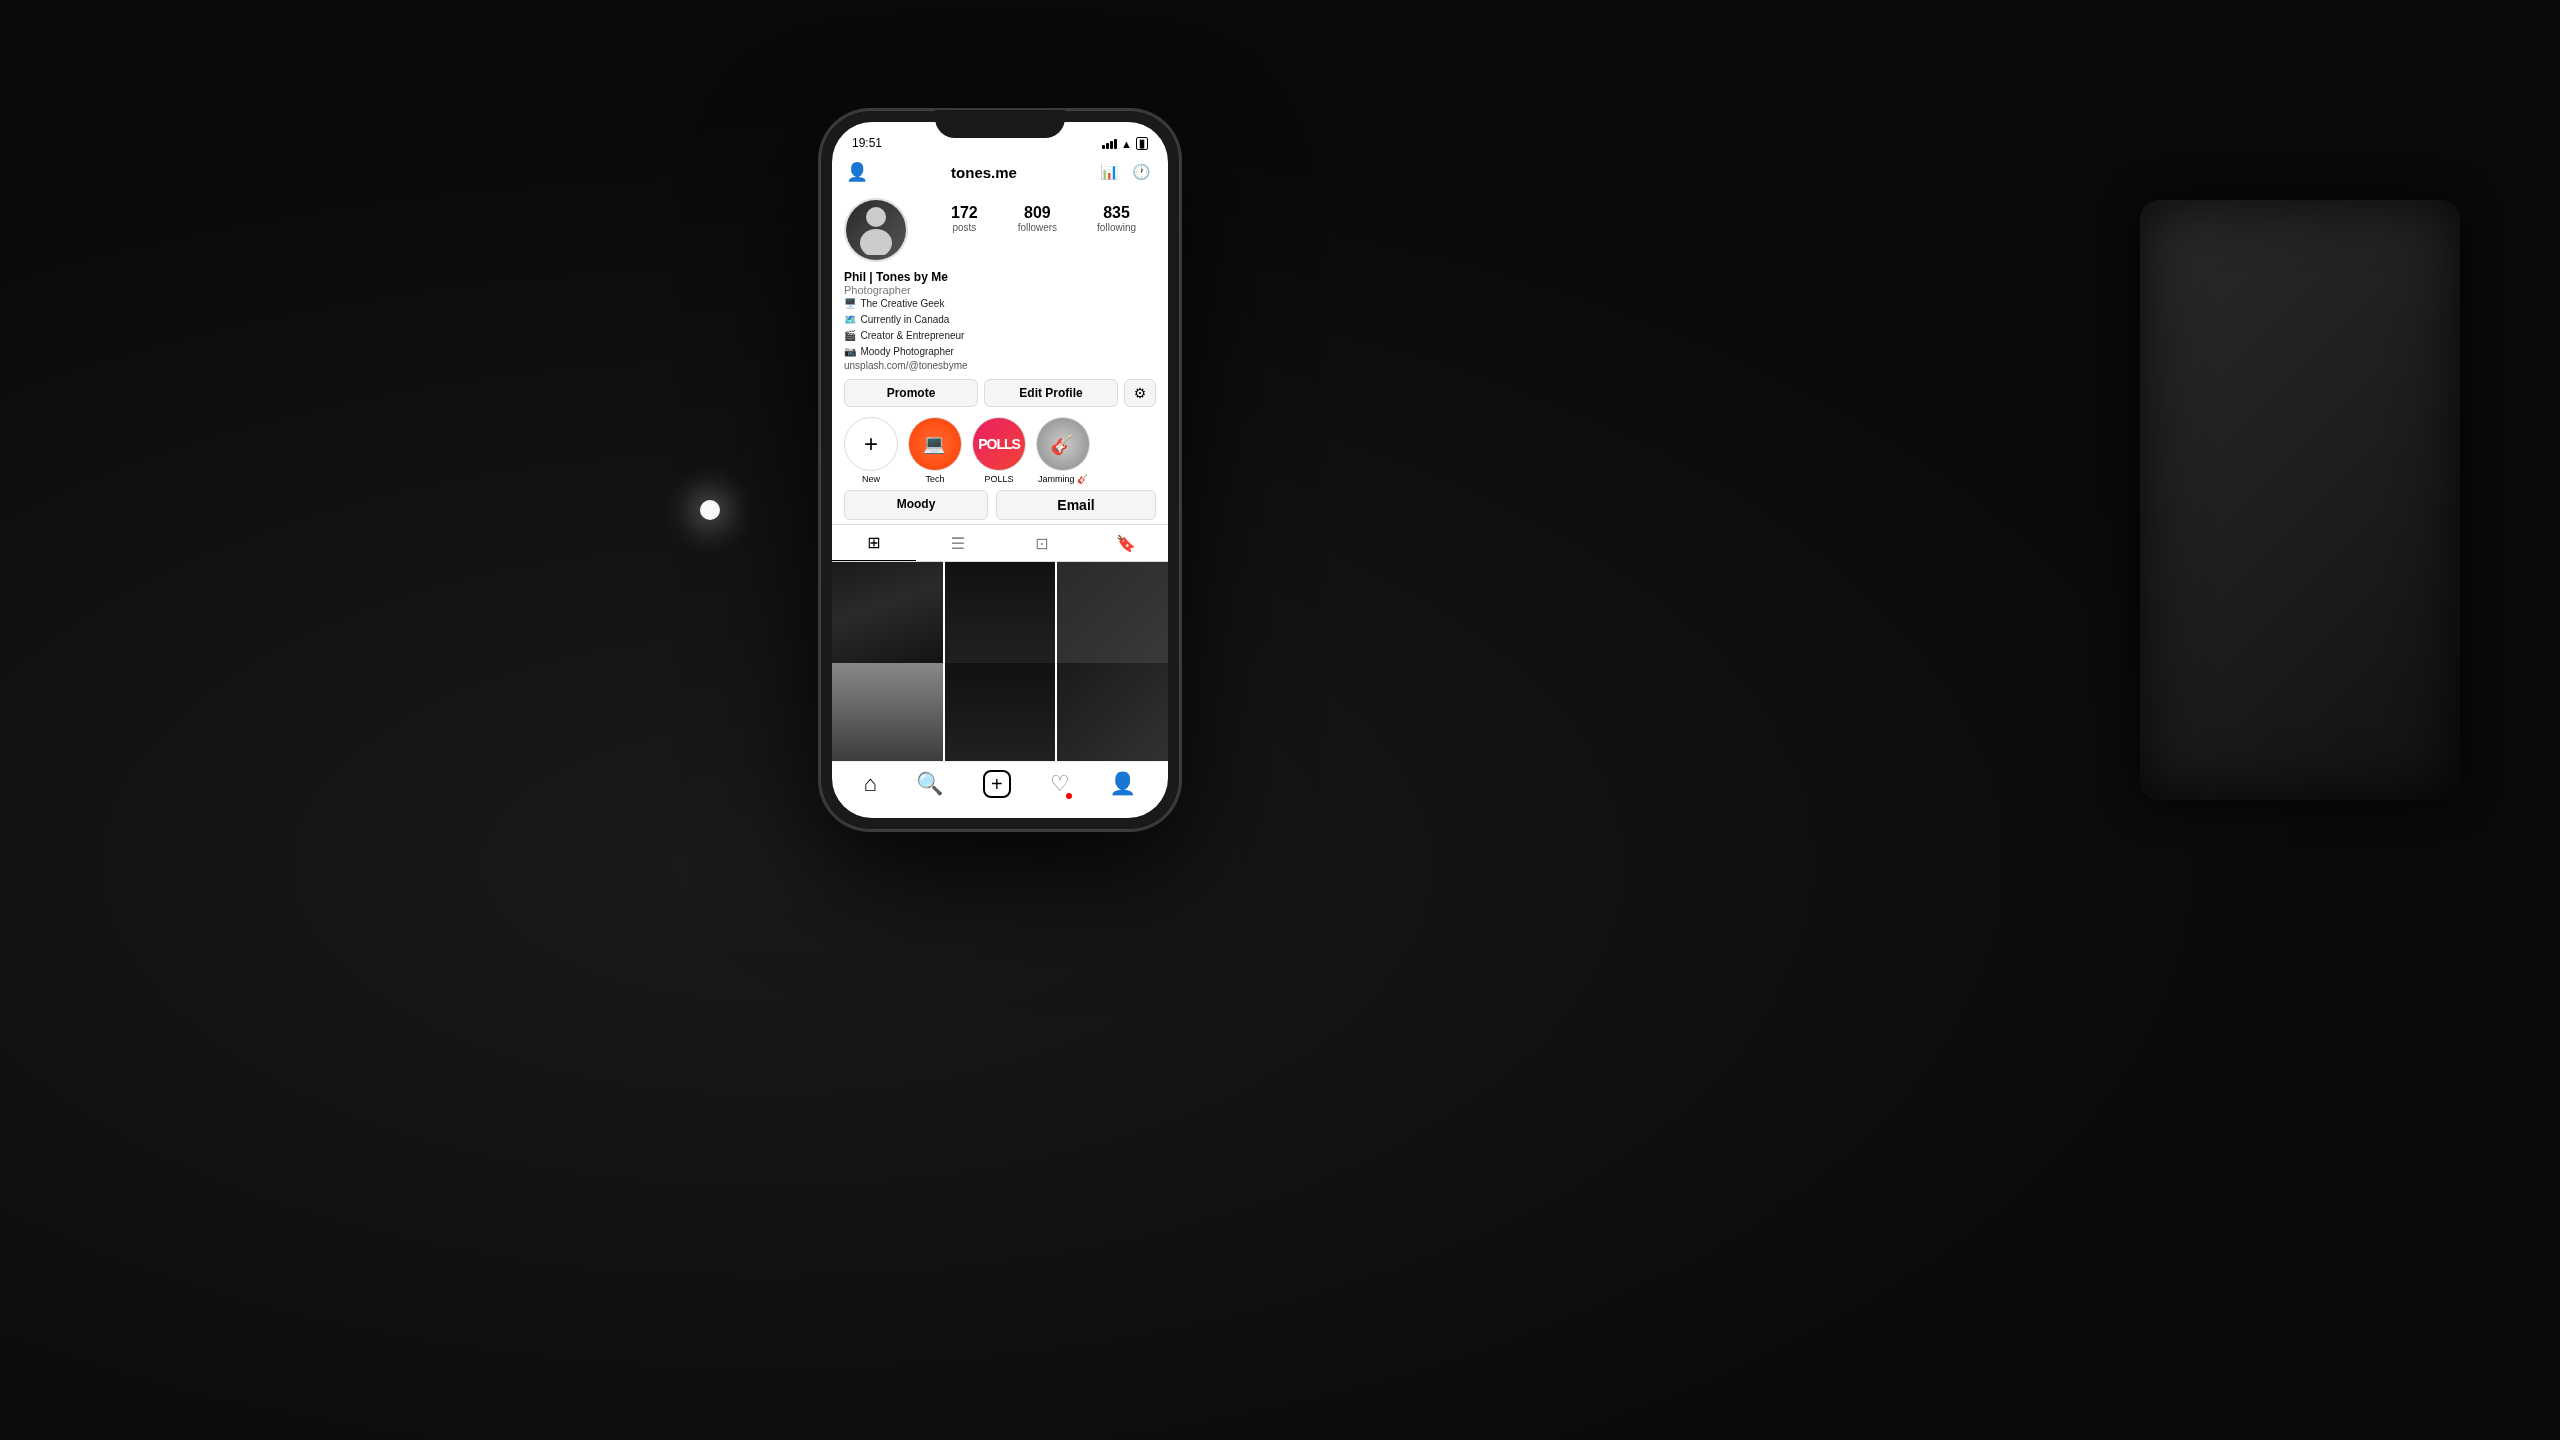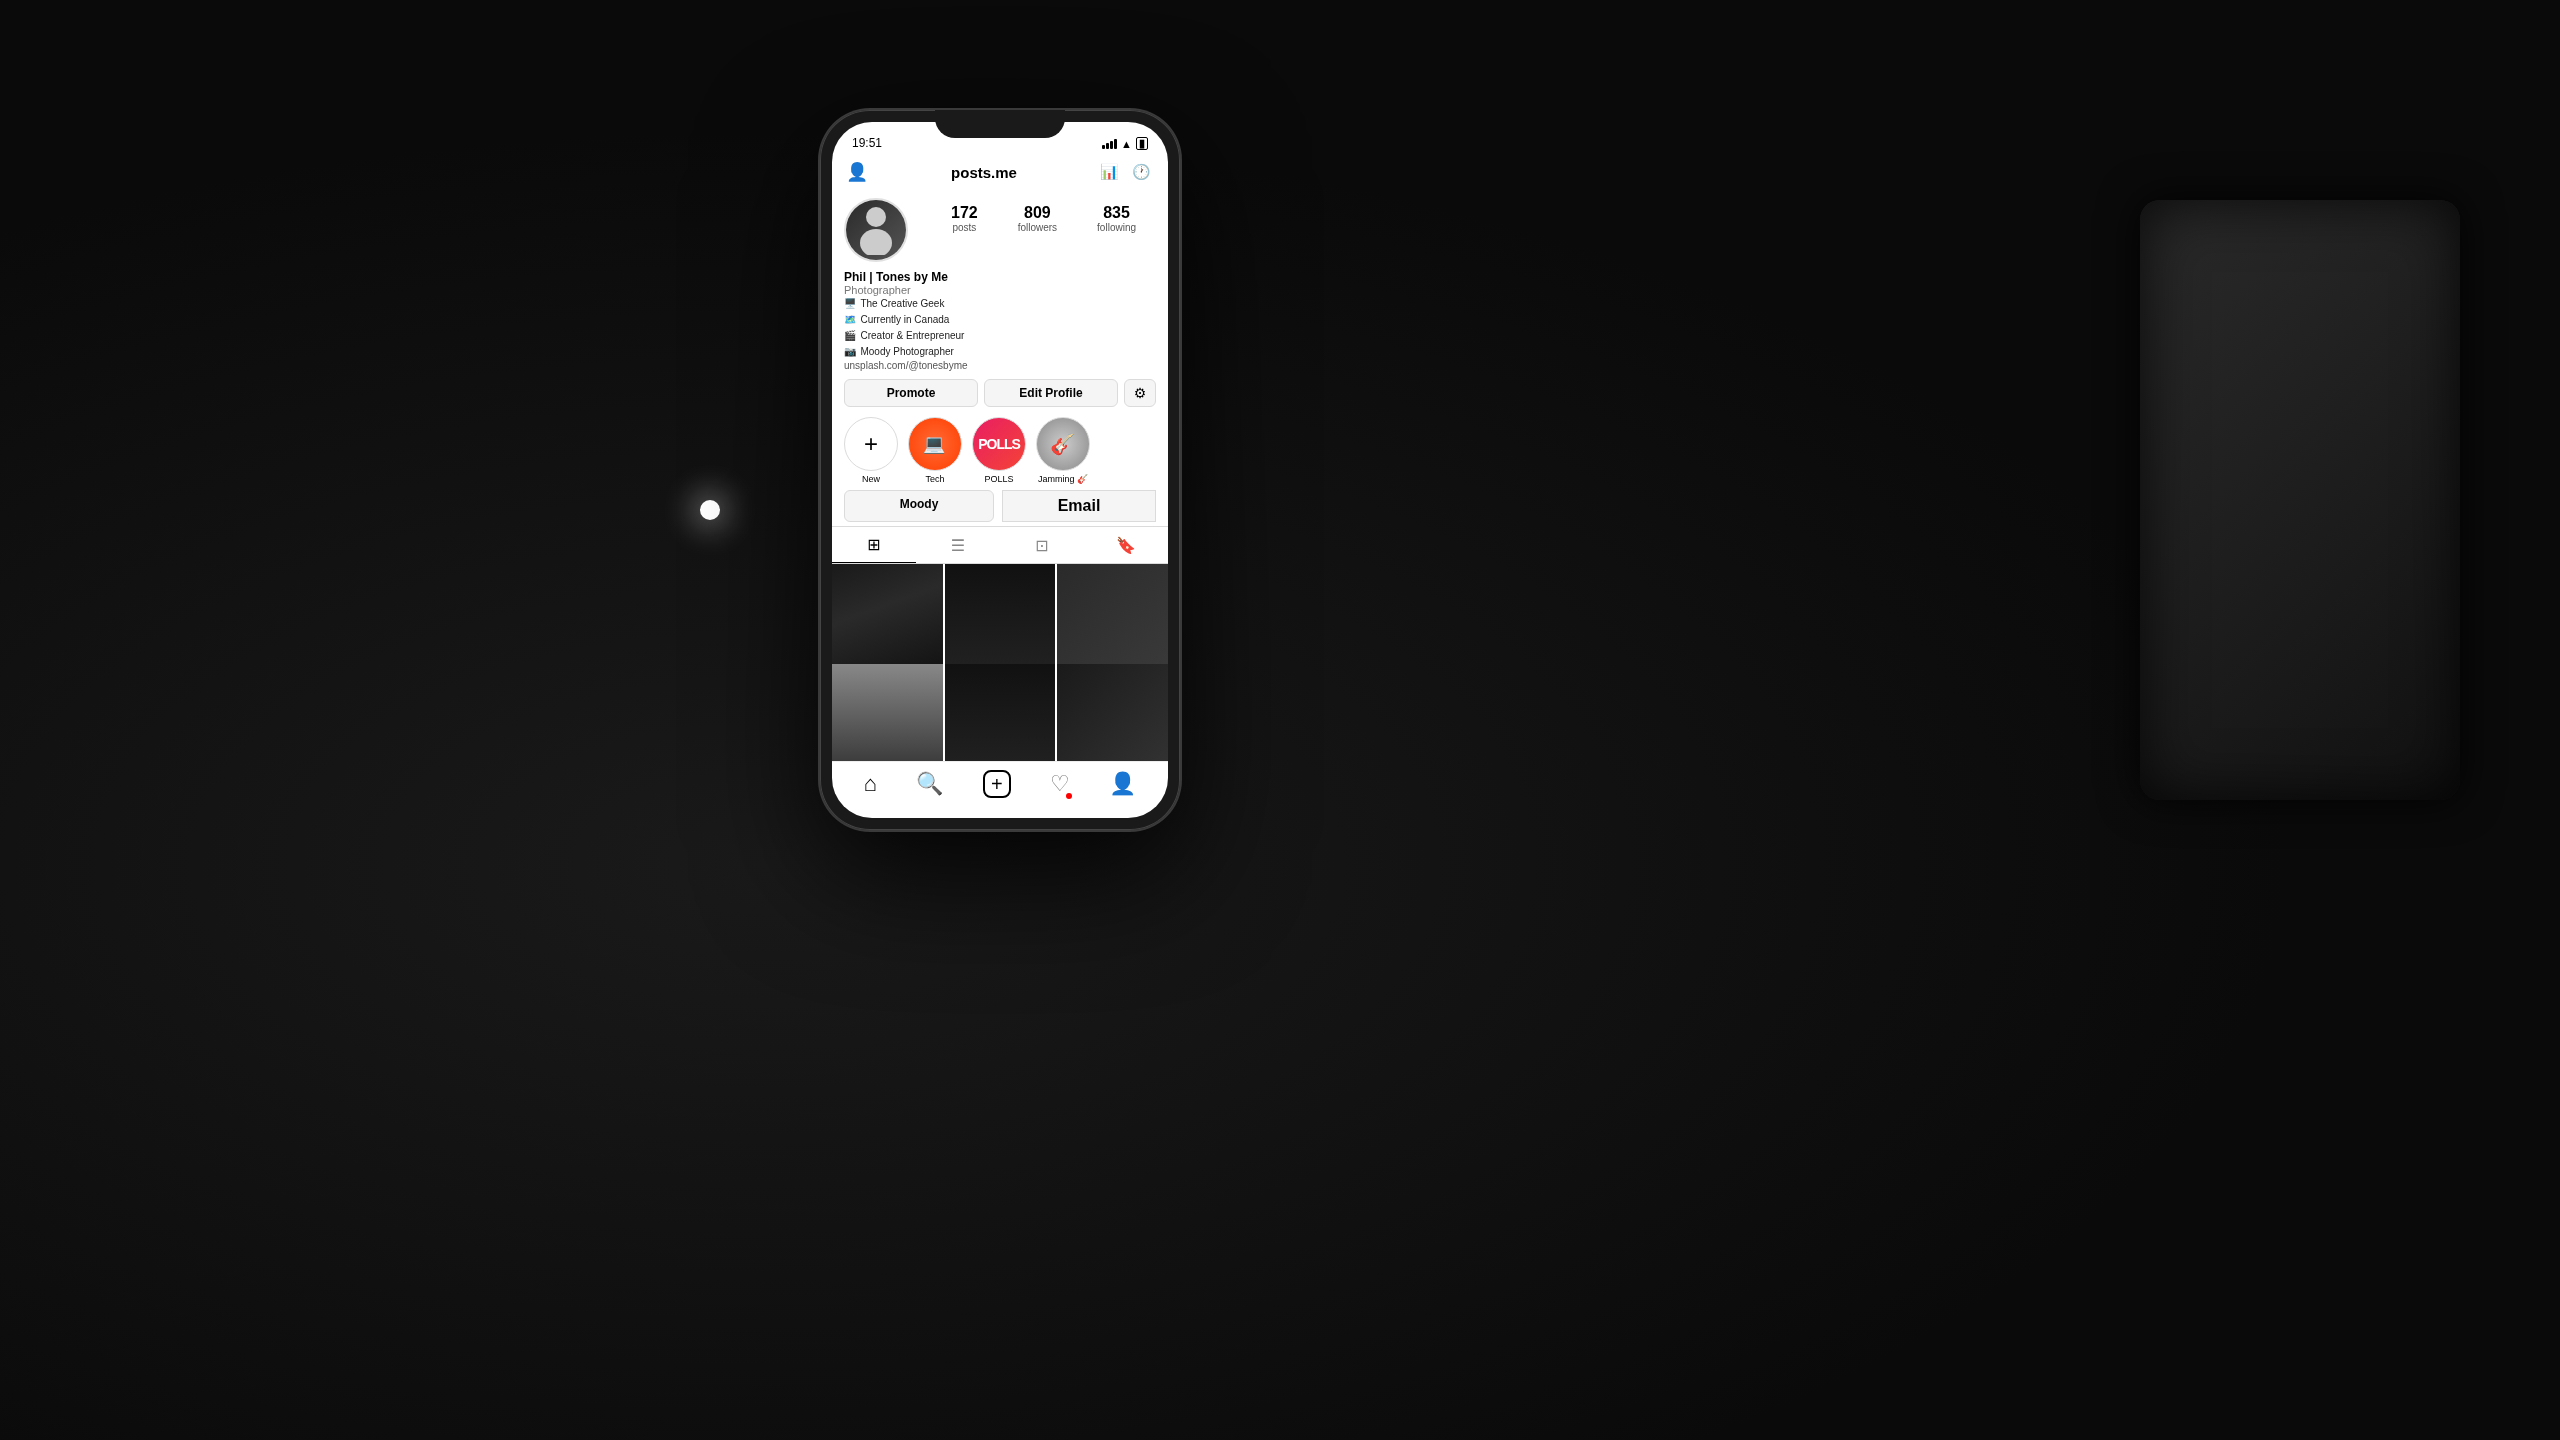--- a/index.html
+++ b/index.html
@@ -326,23 +326,23 @@
       padding: 6px 0;
       font-size: 12px;
       font-weight: 600;
       color: #000;
       text-align: center;
     }
     .btn-email {
       flex: 1;
       background: #f5f5f5;
       border: 1px solid #dbdbdb;
-      border-radius: 0;
-      padding: 6px 2px;
-      font-size: 16px;
+      border-radius: 6px;
+      padding: 6px 8px;
+      font-size: 14px;
       font-weight: 600;
       color: #000;
       text-align: center;
     }
 
     
     .tab-bar {
       display: flex;
       border-top: 1px solid #dbdbdb;
       border-bottom: 1px solid #dbdbdb;
@@ -453,21 +453,21 @@
           </div>
           <span style="font-size:11px;">▲</span>
           <span style="font-size:11px; border:1px solid #000; padding:0 2px; border-radius:2px; line-height:1;">▮</span>
         </div>
       </div>
 
       <div class="ig-header">
         <div class="icon-btn">
           <span>👤</span>
         </div>
-        <span class="ig-username">posts.me</span>
+        <span class="ig-username">tones.me</span>
         <div style="display:flex;gap:4px;">
           <div class="icon-btn">
             <span style="font-size:15px;">📊</span>
           </div>
           <div class="icon-btn">
             <span style="font-size:15px;">🕐</span>
           </div>
         </div>
       </div>
 

